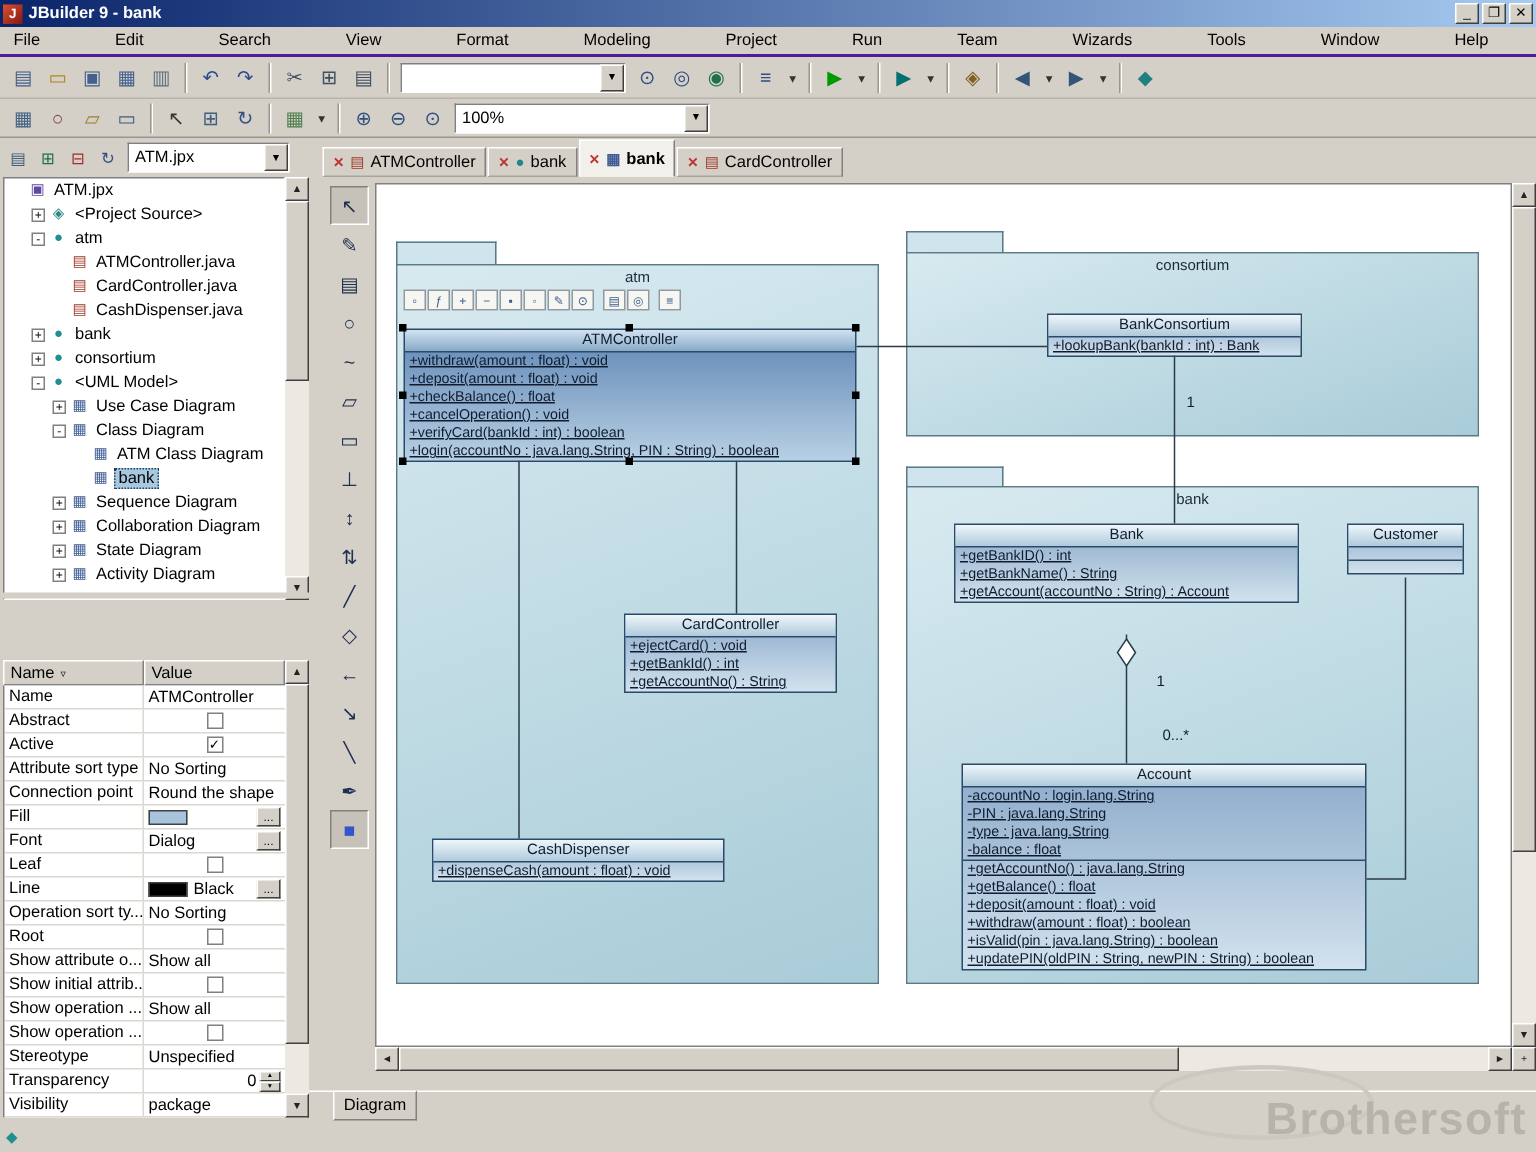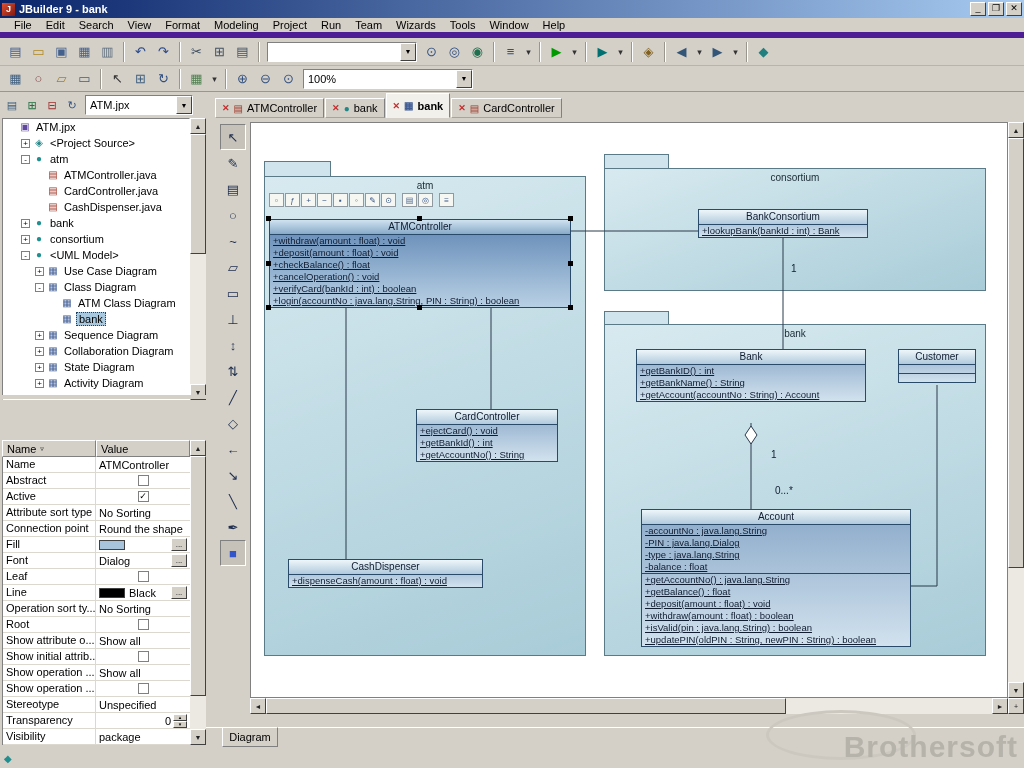--- a/index.html
+++ b/index.html
@@ -3,21 +3,21 @@
 <meta charset="utf-8">
 <style>
 *{margin:0;padding:0;box-sizing:border-box;}
 html,body{width:1024px;height:768px;overflow:hidden;}
 body{background:#d4d0c8;font-family:"Liberation Sans",sans-serif;font-size:11px;color:#000;position:relative;}
 
 #titlebar{position:absolute;left:0;top:0;width:1024px;height:18px;display:flex;align-items:center;padding:0 2px;color:#fff;}
 #titlebar .ttext{font-weight:bold;font-size:11px;margin-left:4px;flex:1;white-space:nowrap;}
 .appicon{width:13px;height:13px;background:linear-gradient(135deg,#e05030,#801810);color:#fff;font-size:9px;font-weight:bold;text-align:center;line-height:13px;}
 .winbtn{width:16px;height:14px;background:#d4d0c8;border:1px solid;border-color:#fff #404040 #404040 #fff;font-size:9px;line-height:11px;text-align:center;color:#000;margin-left:2px;}
-#menubar{position:absolute;top:18px;left:0;width:1024px;height:20px;display:flex;align-items:center;background:#d4d0c8;border-bottom:6px solid #4c1d95;padding-left:7px;}
+#menubar{position:absolute;top:18px;left:0;width:1024px;height:20px;display:flex;align-items:center;background:#d4d0c8;border-bottom:2px solid #4c1d95;padding-left:2px;gap:36px;}
 .menu-item{padding:2px 7px;}
 #toolbar1{position:absolute;top:38px;left:0;width:1024px;height:28px;display:flex;align-items:center;background:#d4d0c8;border-bottom:1px solid #b8b4ac;padding-left:4px;}
 #toolbar2{position:absolute;top:66px;left:0;width:1024px;height:26px;display:flex;align-items:center;background:#d4d0c8;border-bottom:1px solid #9a968e;padding-left:4px;}
 .tbtn{width:23px;height:22px;display:flex;align-items:center;justify-content:center;font-size:13px;flex:none;}
 .tbtn.narrow{width:13px;font-size:9px;}
 .tsep{width:2px;height:20px;border-left:1px solid #9a968e;border-right:1px solid #fff;margin:0 4px;flex:none;}
 .combo{height:20px;background:#fff;border:1px solid;border-color:#808080 #fff #fff #808080;display:flex;align-items:center;flex:none;margin:0 3px;}
 .combo .cval{flex:1;padding:0 4px;font-size:11px;white-space:nowrap;overflow:hidden;}
 .combo .carrow{width:16px;height:18px;background:#d4d0c8;border:1px solid;border-color:#fff #404040 #404040 #fff;font-size:7px;display:flex;align-items:center;justify-content:center;flex:none;}
 
@@ -523,22 +523,22 @@
         </div>
       </div>
       <div class="cls" style="left: 647px; top: 226px; width: 78px; background: linear-gradient(rgb(138, 169, 201), rgb(210, 226, 238));">
         <div class="cls-header">Customer</div>
         <div class="cls-sec" style="height: 9px;"></div>
         <div class="cls-sec" style="height: 9px;"></div>
       </div>
       <div class="cls" style="left: 390px; top: 386px; width: 270px; background: linear-gradient(rgb(138, 169, 201), rgb(210, 226, 238));">
         <div class="cls-header">Account</div>
         <div class="cls-sec">
-          <div class="cls-line">-accountNo : java.lang.String</div>
-          <div class="cls-line">-PIN : java.lang.Dialog</div>
+          <div class="cls-line">-accountNo : login.lang.String</div>
+          <div class="cls-line">-PIN : java.lang.String</div>
           <div class="cls-line">-type : java.lang.String</div>
           <div class="cls-line">-balance : float</div>
         </div>
         <div class="cls-sec">
           <div class="cls-line">+getAccountNo() : java.lang.String</div>
           <div class="cls-line">+getBalance() : float</div>
           <div class="cls-line">+deposit(amount : float) : void</div>
           <div class="cls-line">+withdraw(amount : float) : boolean</div>
           <div class="cls-line">+isValid(pin : java.lang.String) : boolean</div>
           <div class="cls-line">+updatePIN(oldPIN : String, newPIN : String) : boolean</div>

